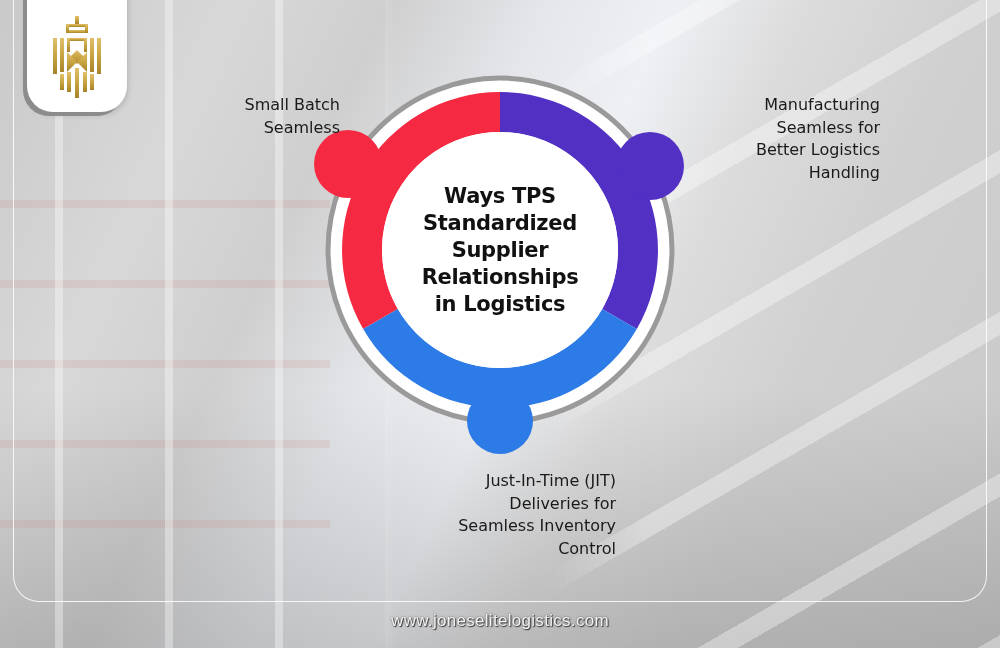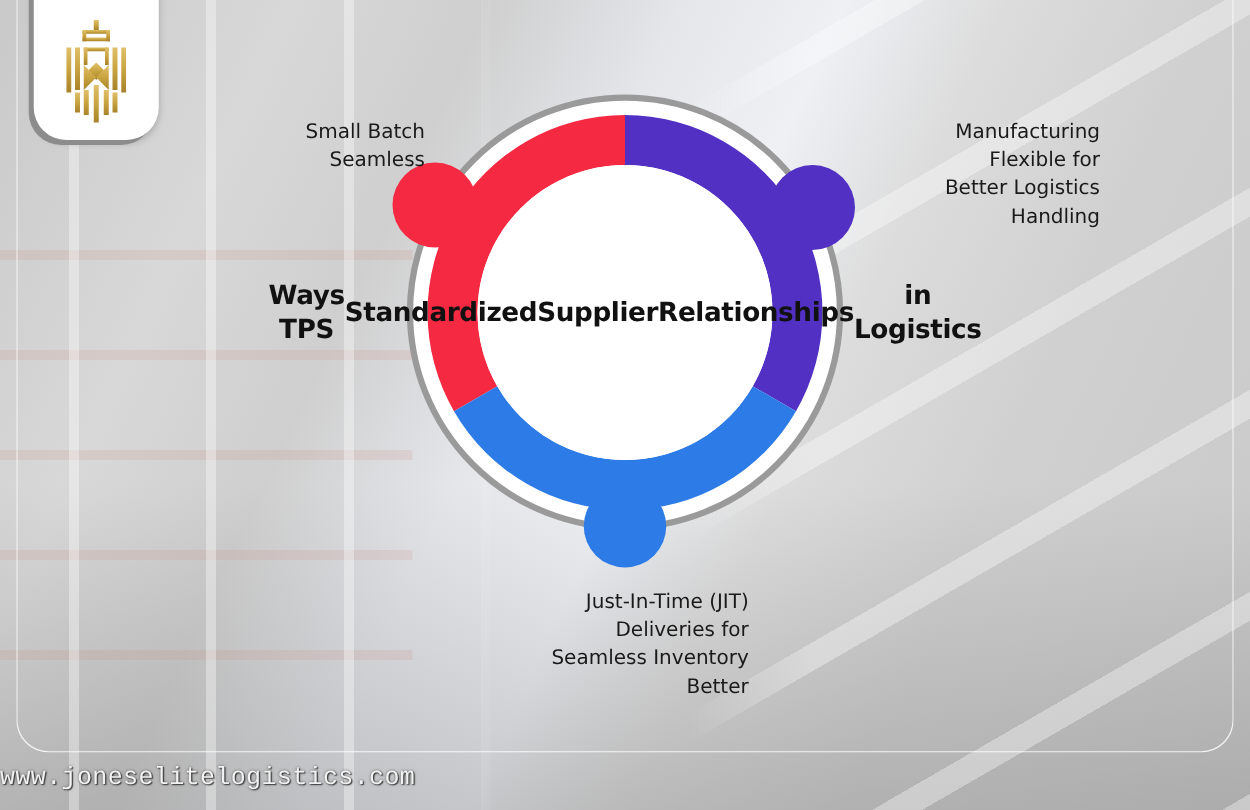--- a/index.html
+++ b/index.html
@@ -48,40 +48,40 @@
       box-shadow: -4px 4px 0 #8c8c8c, 0 2px 6px rgba(0,0,0,0.2);
       display: flex; align-items: flex-end; justify-content: center;
     }
     .logo-card svg { margin-bottom: 12px; }
 
     .diagram {
       position: absolute; left: 300px; top: 70px; width: 400px; height: 400px;
     }
     .center-title {
       position: absolute; left: 400px; top: 160px; width: 200px; height: 180px;
-      display: flex; flex-direction: row; align-items: center; justify-content: center;
+      display: flex; flex-direction: column; align-items: center; justify-content: center;
       text-align: center;
     }
     .center-title span {
       display: block; font-weight: 700; font-size: 21px; line-height: 27px; color: #111;
       font-family: "DejaVu Sans", sans-serif; letter-spacing: -0.3px;
     }
 
     .label {
       position: absolute; text-align: right; color: #1a1a1a;
       font-family: "DejaVu Sans", sans-serif; font-size: 16px; line-height: 22.5px;
     }
     .label span { display: block; }
     .label-left { left: 140px; top: 94px; width: 200px; }
     .label-right { left: 680px; top: 94px; width: 200px; }
-    .label-bottom { left: 359px; top: 470px; width: 240px; }
+    .label-bottom { left: 376px; top: 470px; width: 240px; }
 
     .footer-url {
-      position: absolute; left: 0; right: 0; top: 611px; text-align: left;
-      font-family: Liberation Mono, monospace; font-size: 20px; color: #f2f2f2;
+      position: absolute; left: 0; right: 0; top: 611px; text-align: center;
+      font-family: Liberation Sans, sans-serif; font-size: 17px; color: #f2f2f2;
       letter-spacing: 0.3px;
       text-shadow: 1px 1px 1px #3a3a3a, 0 0 2px #555;
     }
   </style>
 </head>
 <body>
 
 <div class="bg"></div>
 <div class="bg-tint"></div>
 <div class="bg-stripes"></div>
@@ -148,25 +148,25 @@
   <span>in Logistics</span>
 </div>
 
 <div class="label label-left">
   <span>Small Batch</span>
   <span>Seamless</span>
 </div>
 
 <div class="label label-right">
   <span>Manufacturing</span>
-  <span>Flexible for</span>
+  <span>Seamless for</span>
   <span>Better Logistics</span>
   <span>Handling</span>
 </div>
 
 <div class="label label-bottom">
   <span>Just-In-Time (JIT)</span>
   <span>Deliveries for</span>
   <span>Seamless Inventory</span>
-  <span>Better</span>
+  <span>Control</span>
 </div>
 
 <div class="footer-url">www.joneselitelogistics.com</div>
 
 </body></html>

